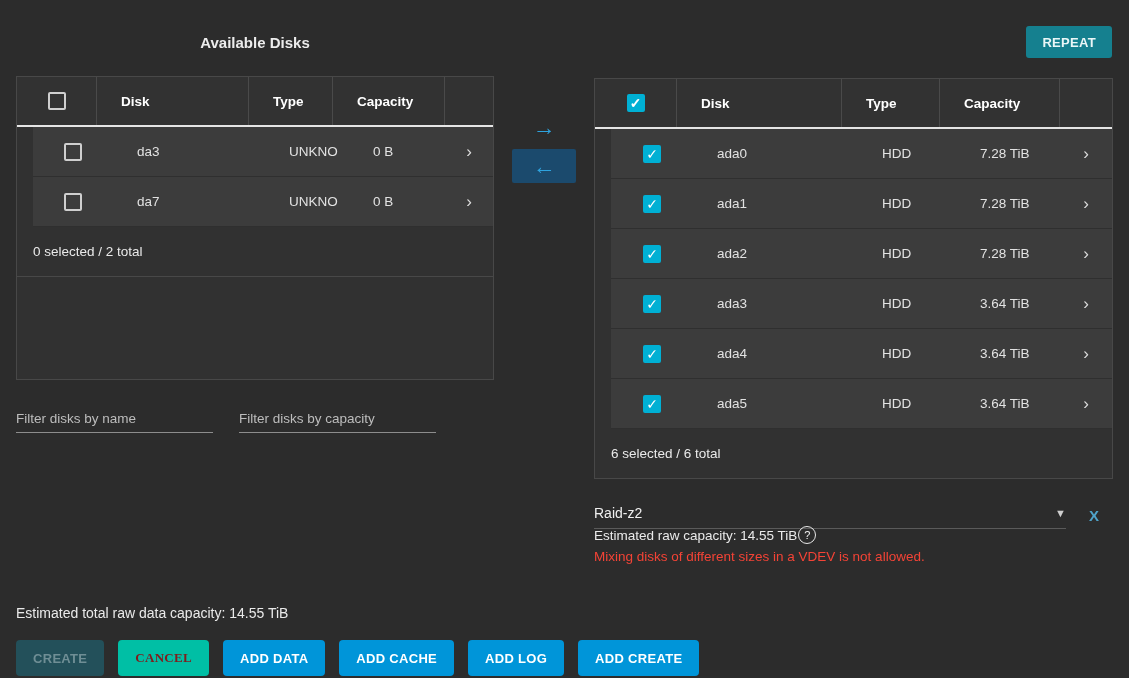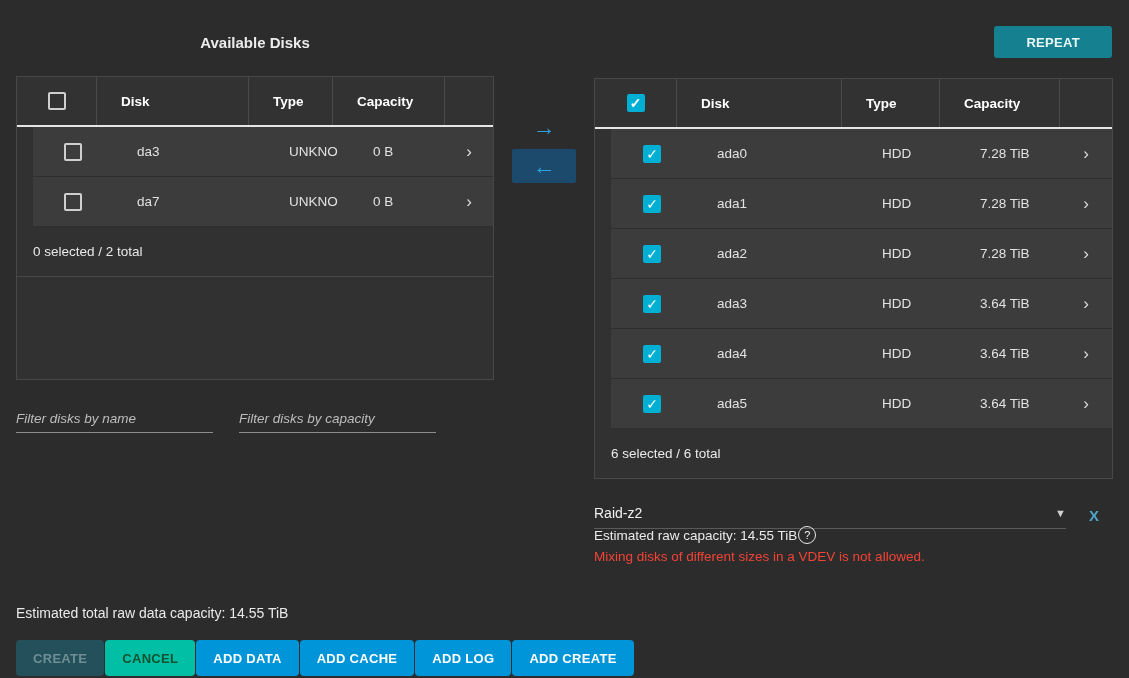--- a/index.html
+++ b/index.html
@@ -43,35 +43,35 @@
   
   .cb{width:18px;height:18px;border:2px solid #cfcfcf;border-radius:2px;
       box-sizing:border-box;display:flex;align-items:center;justify-content:center;cursor:pointer;}
   .cb.checked{border-color:var(--checkbox);background:var(--checkbox);color:#fff;font-size:14px;line-height:1;}
   
   #left-panel{left:16px;top:20px;width:478px;height:450px;}
   #left-panel .tbox{top:56px;height:304px;}
   .filters{position:absolute;top:385px;left:0;display:flex;gap:26px;}
   .filters input{
     width:197px;background:transparent;border:none;border-bottom:1px solid #8d8d8d;
-    color:#22c55e;font-size:13.5px;font-family:inherit;padding:6px 0;outline:none;font-style:italic;
+    color:#22c55e;font-size:13.5px;font-family:inherit;padding:6px 0;outline:none;
   }
   .filters input::placeholder{color:#bdbdbd;}
   
   #transfer{left:512px;top:110px;width:64px;display:flex;flex-direction:column;gap:5px;}
   .btn-arrow{
     height:34px;border:none;background:transparent;color:#2ea3df;
     font-size:23px;line-height:1;display:flex;align-items:center;justify-content:center;
     cursor:pointer;font-family:inherit;border-radius:2px;
   }
   .btn-arrow.active{background:#1b4a6d;}
   
   #right-panel{left:594px;top:20px;width:519px;height:560px;}
   #repeat-btn{
-    position:absolute;top:6px;right:1px;height:32px;padding:0 32px;
+    position:absolute;top:6px;right:1px;height:32px;padding:0 16px;
     background:var(--repeat);color:#eaf6f7;border:none;border-radius:3px;
     font-weight:bold;font-size:13px;letter-spacing:.3px;cursor:pointer;font-family:inherit;
   }
   #right-panel .tbox{top:58px;}
   .raid-row{
     position:absolute;top:478px;left:0;width:472px;height:30px;
     display:flex;align-items:center;justify-content:space-between;
     border-bottom:1px solid #5a5a5a;cursor:pointer;
   }
   .raid-row .raid-label{font-size:14px;color:#f0f0f0;}
@@ -83,27 +83,27 @@
   .estimate-row{position:absolute;top:506px;left:0;font-size:13.5px;color:#eaeaea;
     display:flex;align-items:center;gap:1px;}
   .help-circle{
     width:16px;height:16px;border:1px solid #e8e8e8;border-radius:50%;
     display:inline-flex;align-items:center;justify-content:center;
     font-size:11px;color:#f2f2f2;cursor:pointer;
   }
   .warning-text{position:absolute;top:529px;left:0;font-size:13.5px;color:var(--warning);}
   
   #footer-total{position:absolute;left:16px;top:605px;font-size:14px;color:#eaeaea;}
-  #footer-buttons{position:absolute;left:16px;top:640px;display:flex;gap:1px;}
+  #footer-buttons{position:absolute;left:16px;top:640px;display:flex;gap:14px;}
   .btn{
     height:36px;padding:0 17px;border:none;border-radius:4px;
     font-weight:bold;font-size:13px;letter-spacing:.3px;cursor:pointer;font-family:inherit;
   }
   .btn.disabled{background:#23505a;color:#6f8e95;cursor:default;}
-  .btn.accent{background:var(--accent);color:#14532d;}
+  .btn.accent{background:var(--accent);color:#7f1d1d;font-family:Liberation Serif, serif;}
   .btn.primary{background:var(--primary);color:#fff;}
 </style>
 </head>
 <body style="--accent: #00bfa5; --primary: #0095d9; --checkbox: #00b0d4; --warning: #f44336; --repeat: #15808f;">
 
 <div class="panel" id="left-panel">
   <div class="panel-title">Available Disks</div>
   <div class="tbox" id="left-table">
       <div class="trow thead gl">
         <div class="cbc">

